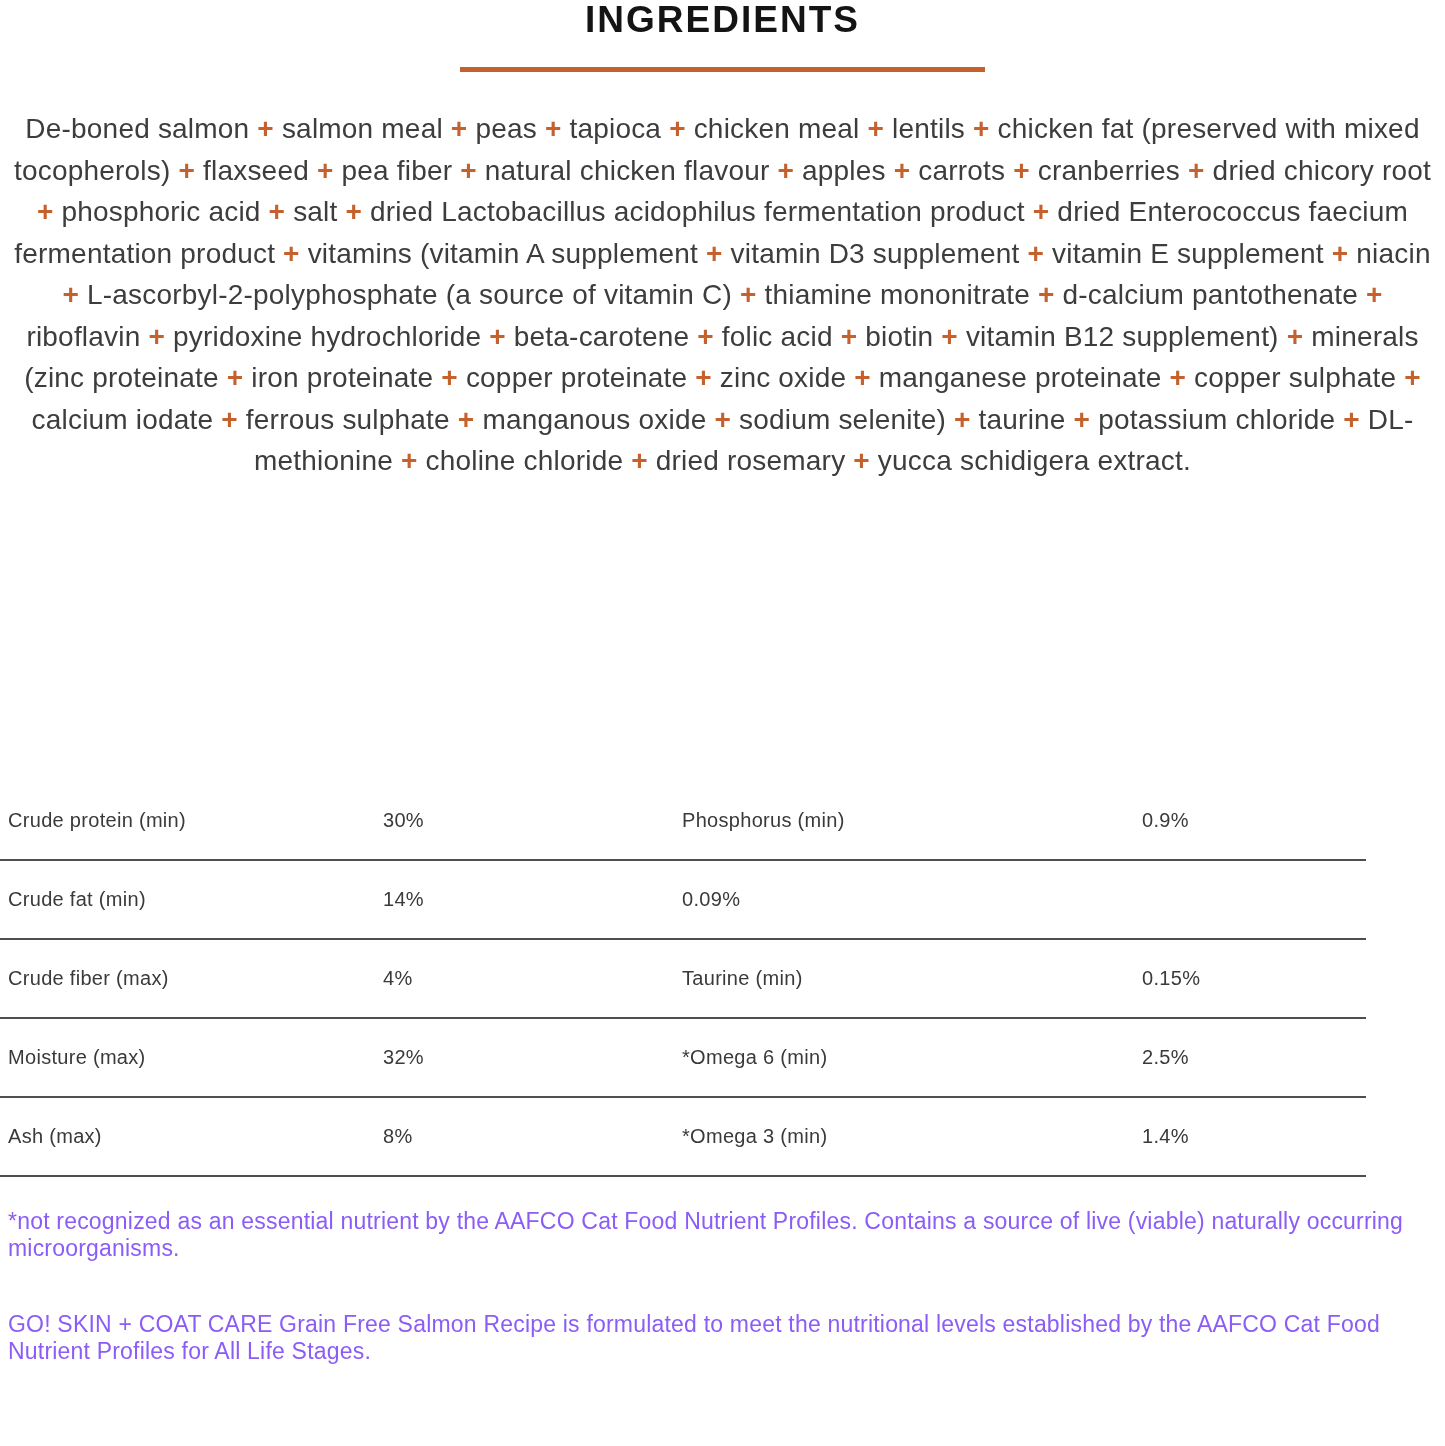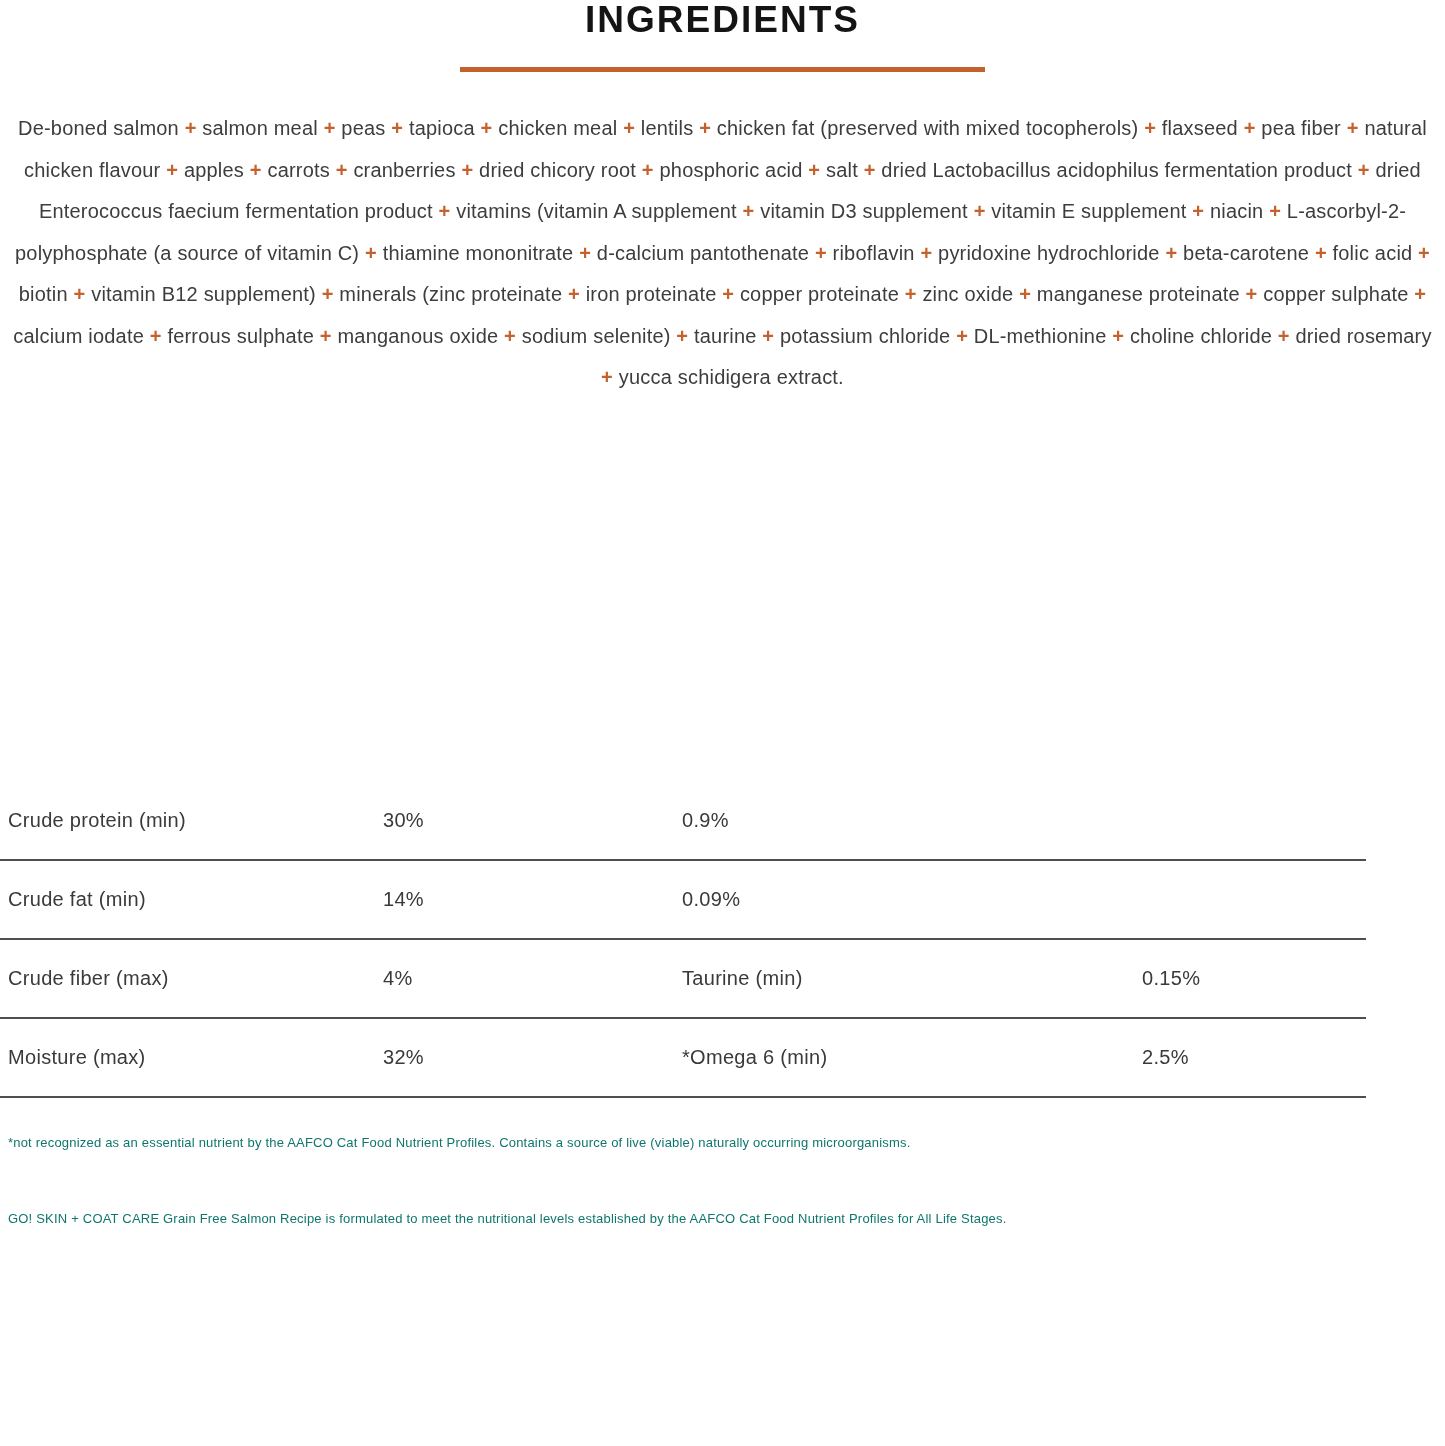--- a/index.html
+++ b/index.html
@@ -33,21 +33,21 @@
   }
   .ing-divider {
     width: 525px;
     height: 5px;
     background: var(--accent);
     margin: 29px auto 0;
   }
   .ing-text {
     margin: 36px 12px 0;
     text-align: center;
-    font-size: 20px;
+    font-size: 28px;
     line-height: 41.5px;
     letter-spacing: 0.2px;
     color: var(--body);
   }
   .plus {
     color: var(--accent);
     font-weight: 700;
   }
 
   
@@ -83,23 +83,23 @@
     border-bottom: 2px solid var(--divider);
     font-size: 20px;
     color: #3a3a3a;
     letter-spacing: 0.3px;
   }
   .ga-micro-row .val { text-align: center; }
 
   
   .footnote {
     margin: 0 10px 0 8px;
-    font-size: 13px;
+    font-size: 23px;
     line-height: 27px;
-    color: #0f766e;
+    color: #8b5cf6;
     letter-spacing: 0.2px;
   }
   .fn-1 { margin-top: 31px; }
   .fn-2 { margin-top: 49px; }
 </style>
 </head>
 <body>
 
 <section class="ing-section">
   <h1 class="ing-title">INGREDIENTS</h1>
@@ -108,20 +108,21 @@
 </section>
 
 <section class="ga-section">
 
   <div class="ga-table" id="ga-table">
 
     <div class="ga-row">
         <span class="lbl">Crude protein (min)</span>
         <span class="val">30%</span>
         <span class="gap"></span>
+        <span class="lbl">Phosphorus (min)</span>
         <span class="val">0.9%</span>
       </div>
       <div class="ga-row">
         <span class="lbl">Crude fat (min)</span>
         <span class="val">14%</span>
         <span class="gap"></span>
         <span class="val">0.09%</span>
       </div>
       <div class="ga-row">
         <span class="lbl">Crude fiber (max)</span>
@@ -130,17 +131,24 @@
         <span class="lbl">Taurine (min)</span>
         <span class="val">0.15%</span>
       </div>
       <div class="ga-row">
         <span class="lbl">Moisture (max)</span>
         <span class="val">32%</span>
         <span class="gap"></span>
         <span class="lbl">*Omega 6 (min)</span>
         <span class="val">2.5%</span>
       </div>
+      <div class="ga-row">
+        <span class="lbl">Ash (max)</span>
+        <span class="val">8%</span>
+        <span class="gap"></span>
+        <span class="lbl">*Omega 3 (min)</span>
+        <span class="val">1.4%</span>
+      </div>
   </div>
 
   <p class="footnote fn-1">*not recognized as an essential nutrient by the AAFCO Cat Food Nutrient Profiles. Contains a source of live (viable) naturally occurring microorganisms.</p>
   <p class="footnote fn-2">GO! SKIN + COAT CARE Grain Free Salmon Recipe is formulated to meet the nutritional levels established by the AAFCO Cat Food Nutrient Profiles for All Life Stages.</p>
 </section>
 
 </body></html>

